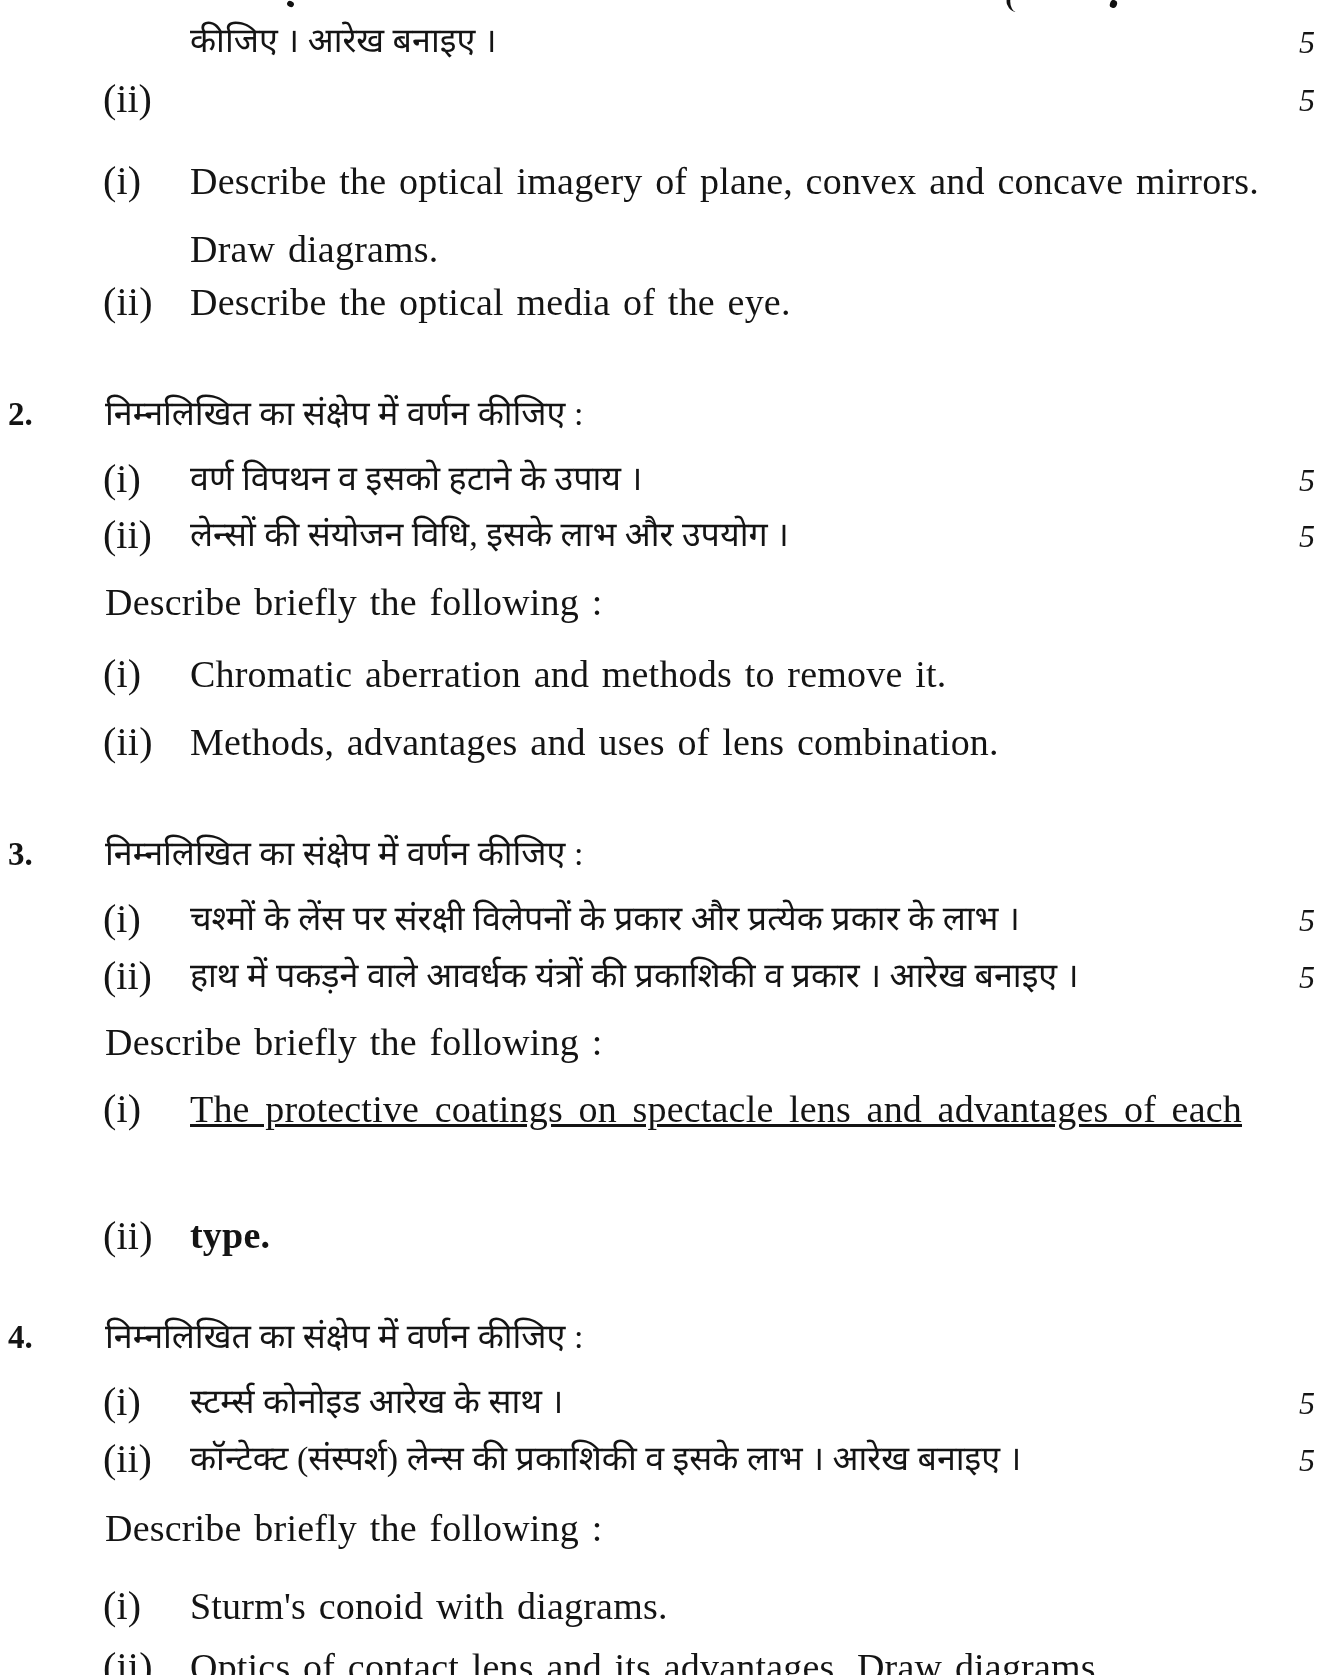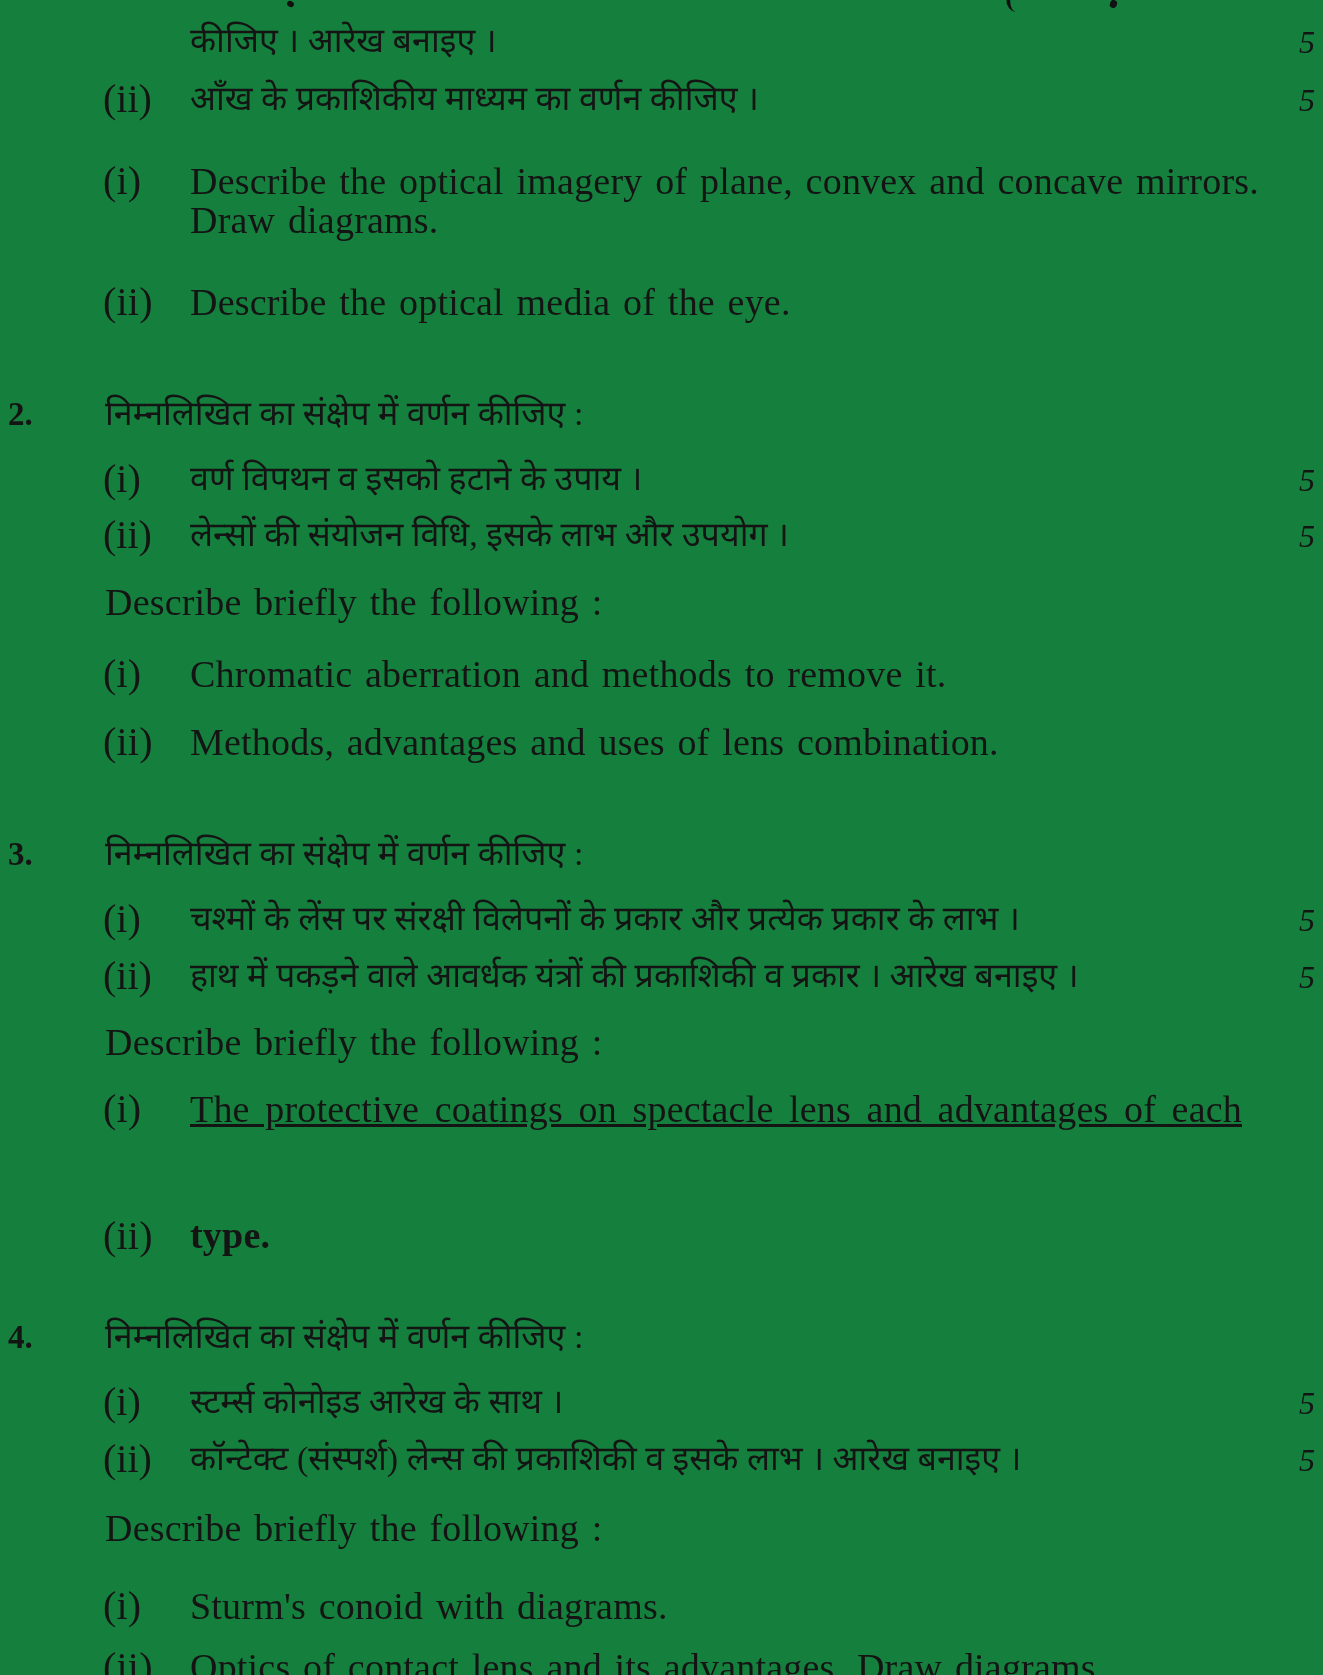--- a/index.html
+++ b/index.html
@@ -1,20 +1,20 @@
 <!DOCTYPE html>
 <html><head>
 <meta charset="utf-8">
 <style>
   html, body { margin: 0; padding: 0; background: #e8e8e8; }
   #page {
     position: relative;
     width: 1323px;
     height: 1675px;
-    background: #15803d;
+    background: #ffffff;
     overflow: hidden;
     color: #141414;
     font-family: "Liberation Serif", "DejaVu Serif", serif;
   }
   .line {
     position: absolute;
     white-space: nowrap;
     font-size: 34px;
     line-height: 42px;
     color: #141414;
@@ -74,29 +74,28 @@
   <span class="frag frag-b"></span>
   <span class="frag frag-c"></span>
 
   <div class="line fullrow" style="top:20px;">
     <span class="itext hi">कीजिए । आरेख बनाइए ।</span>
     <span class="marks">5</span>
   </div>
 
   <div class="line fullrow" style="top:78px;">
     <span class="marker hi">(ii)</span>
-    <span class="itext hi">आँख के प्रकाशिकीय माध्यम का वर्णन कीजिए ।</span>
     <span class="marks">5</span>
   </div>
 
   <div class="line fullrow" style="top:160px;">
     <span class="marker en">(i)</span>
     <span class="itext en">Describe the optical imagery of plane, convex and concave mirrors.</span>
   </div>
-  <div class="line fullrow" style="top:199px;">
+  <div class="line fullrow" style="top:228px;">
     <span class="itext en">Draw diagrams.</span>
   </div>
 
   <div class="line fullrow" style="top:281px;">
     <span class="marker en">(ii)</span>
     <span class="itext en">Describe the optical media of the eye.</span>
   </div>
 
   <div class="line fullrow" style="top:393px;">
     <span class="qnum">2.</span>

